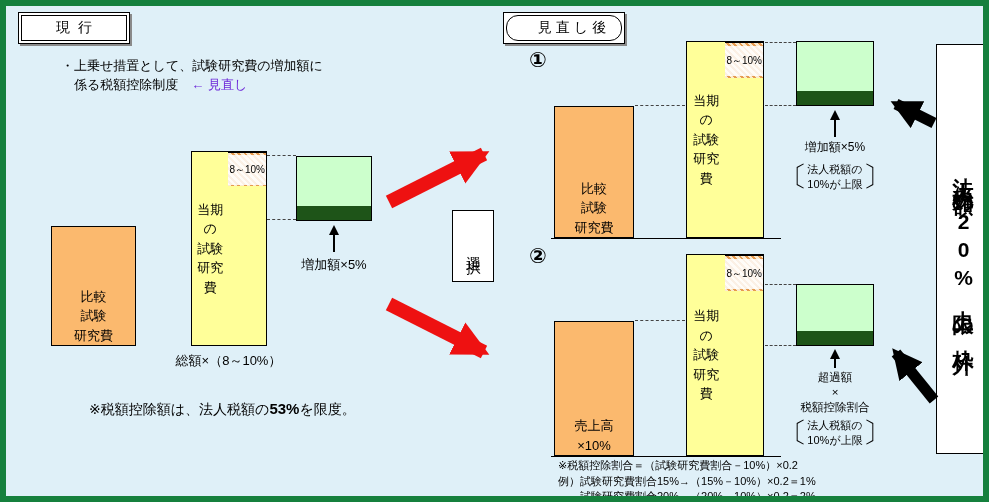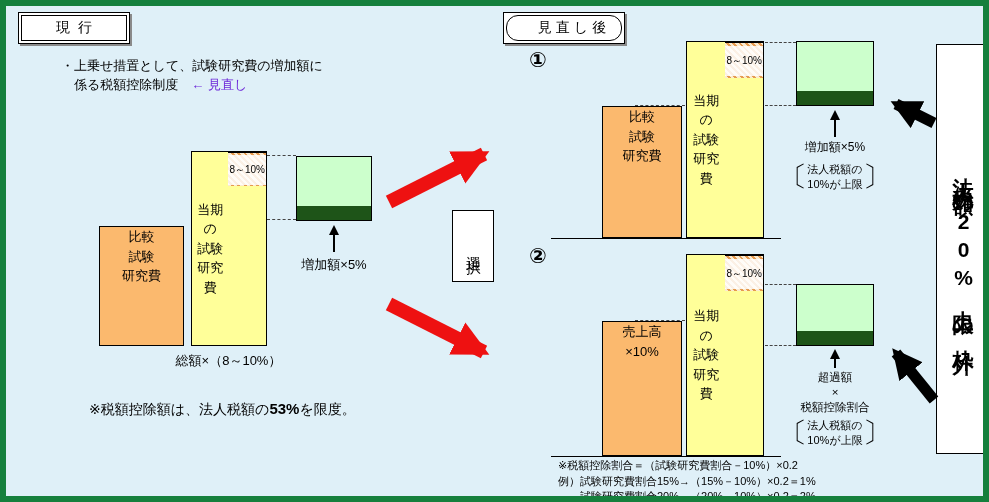--- a/index.html
+++ b/index.html
@@ -16,21 +16,21 @@
   .dbox {
     position:absolute; background:#fff; border:1px solid #000;
     padding:2px; box-shadow:2px 2px 0 #8a8a8a;
   }
   .dbox-inner {
     border:1px solid #000; height:100%;
     display:flex; align-items:center; justify-content:center;
     font-size:14px; letter-spacing:8px; padding-left:8px;
   }
   .bar { position:absolute; border:1px solid #000; }
-  .bar.simple { display:flex; align-items:flex-start; justify-content:center;margin-left:48px; }
+  .bar.simple { display:flex; align-items:flex-end; justify-content:center; }
   .bar.stacked { display:flex; flex-direction:row; }
   .bar-top { flex:1; display:flex; align-items:center; justify-content:center; }
   .bar-label { white-space:pre-line; font-size:13px; line-height:1.5; text-align:center; }
   .orange { background:#FBB96E; }
   .yellow { background:#FFFF99; }
   .hatch {
     border-top:1px solid #000;
     background:repeating-linear-gradient(45deg,#FBEBD0 0 2.5px,#E59A50 2.5px 4.5px);
     display:flex; align-items:center; justify-content:center;
   }

